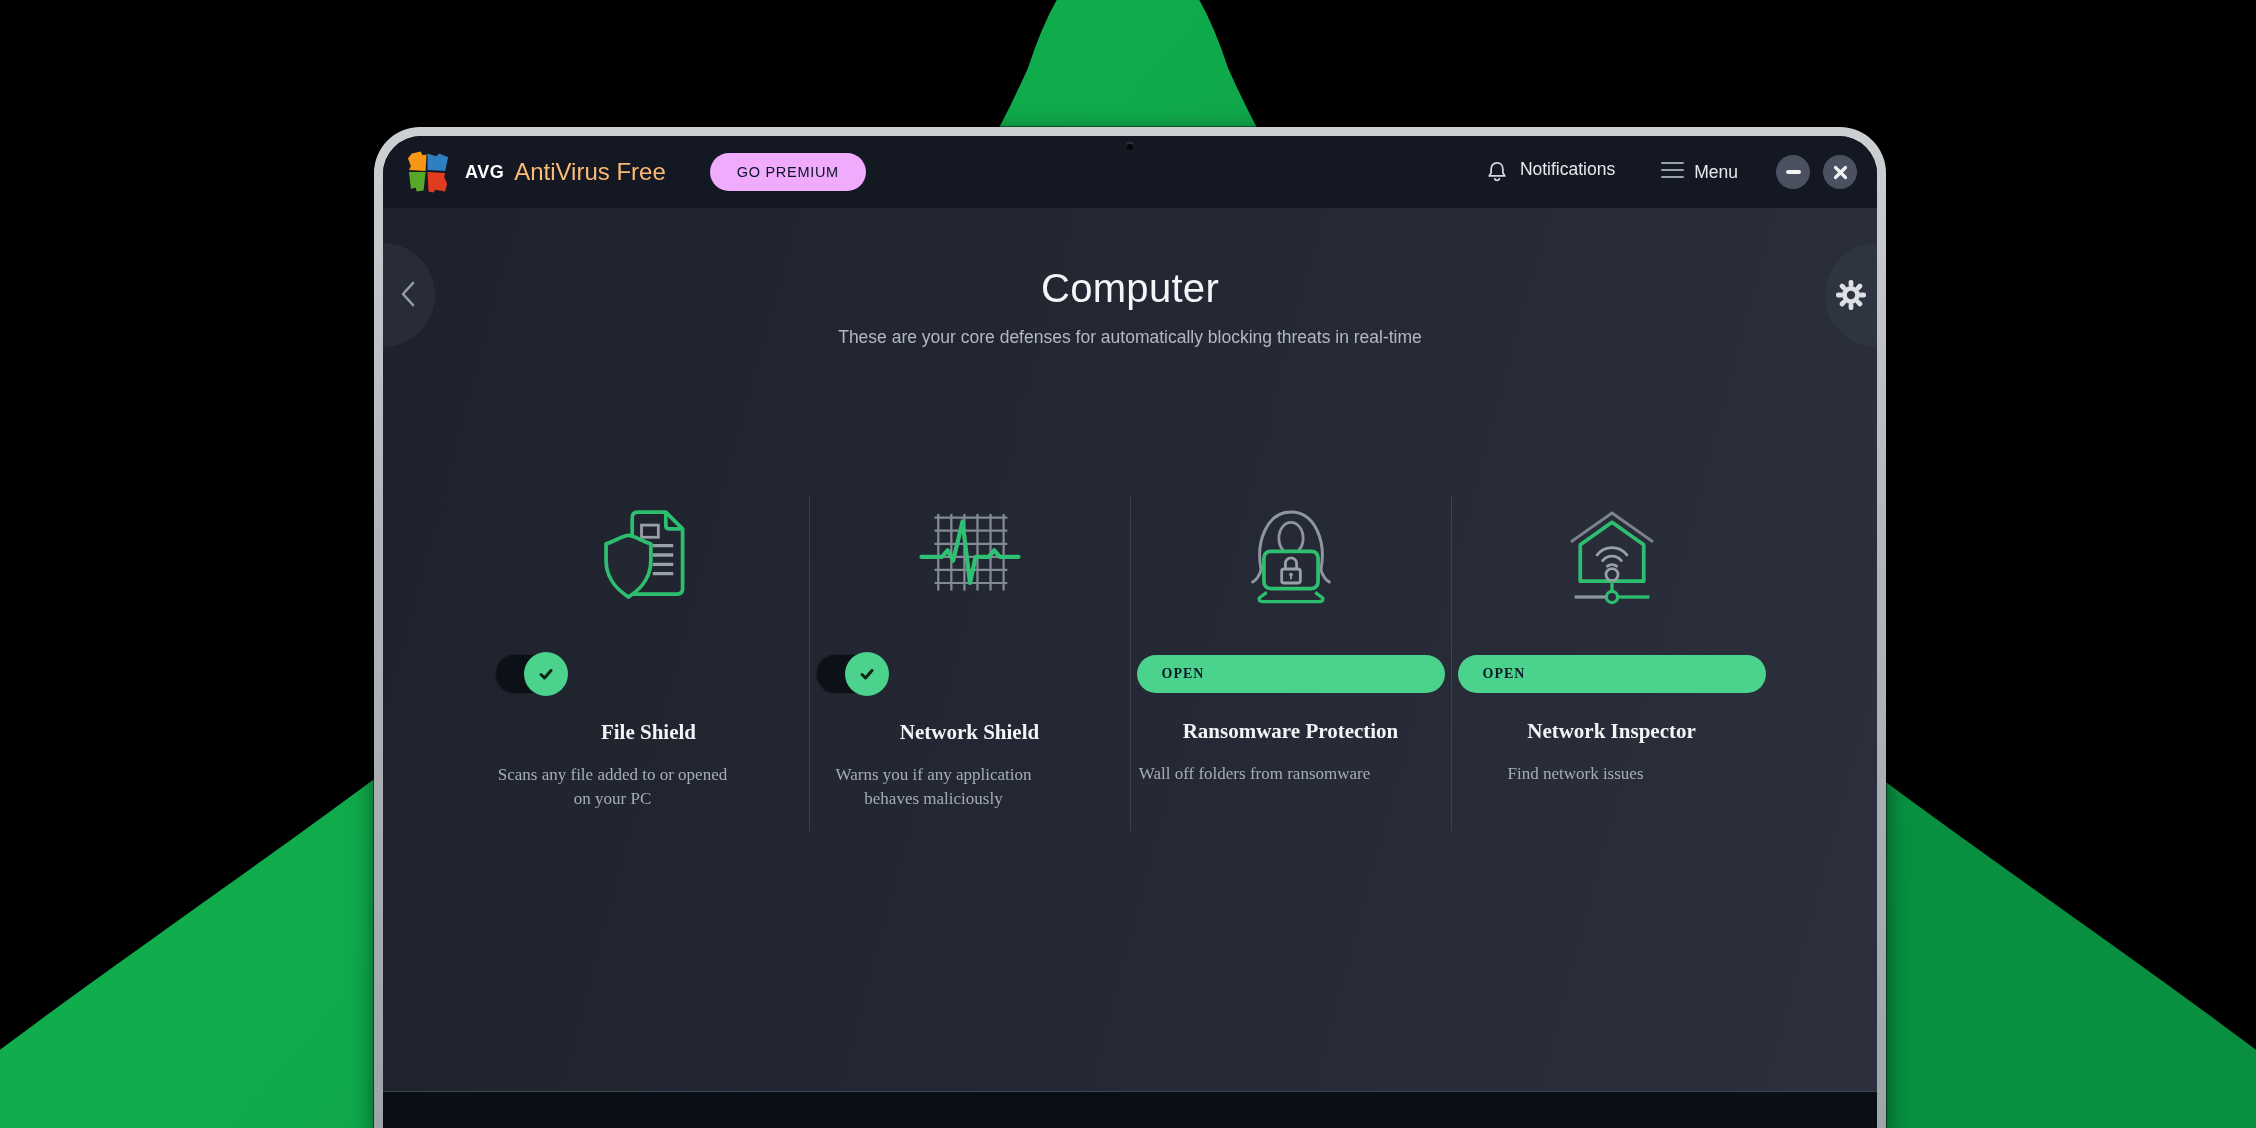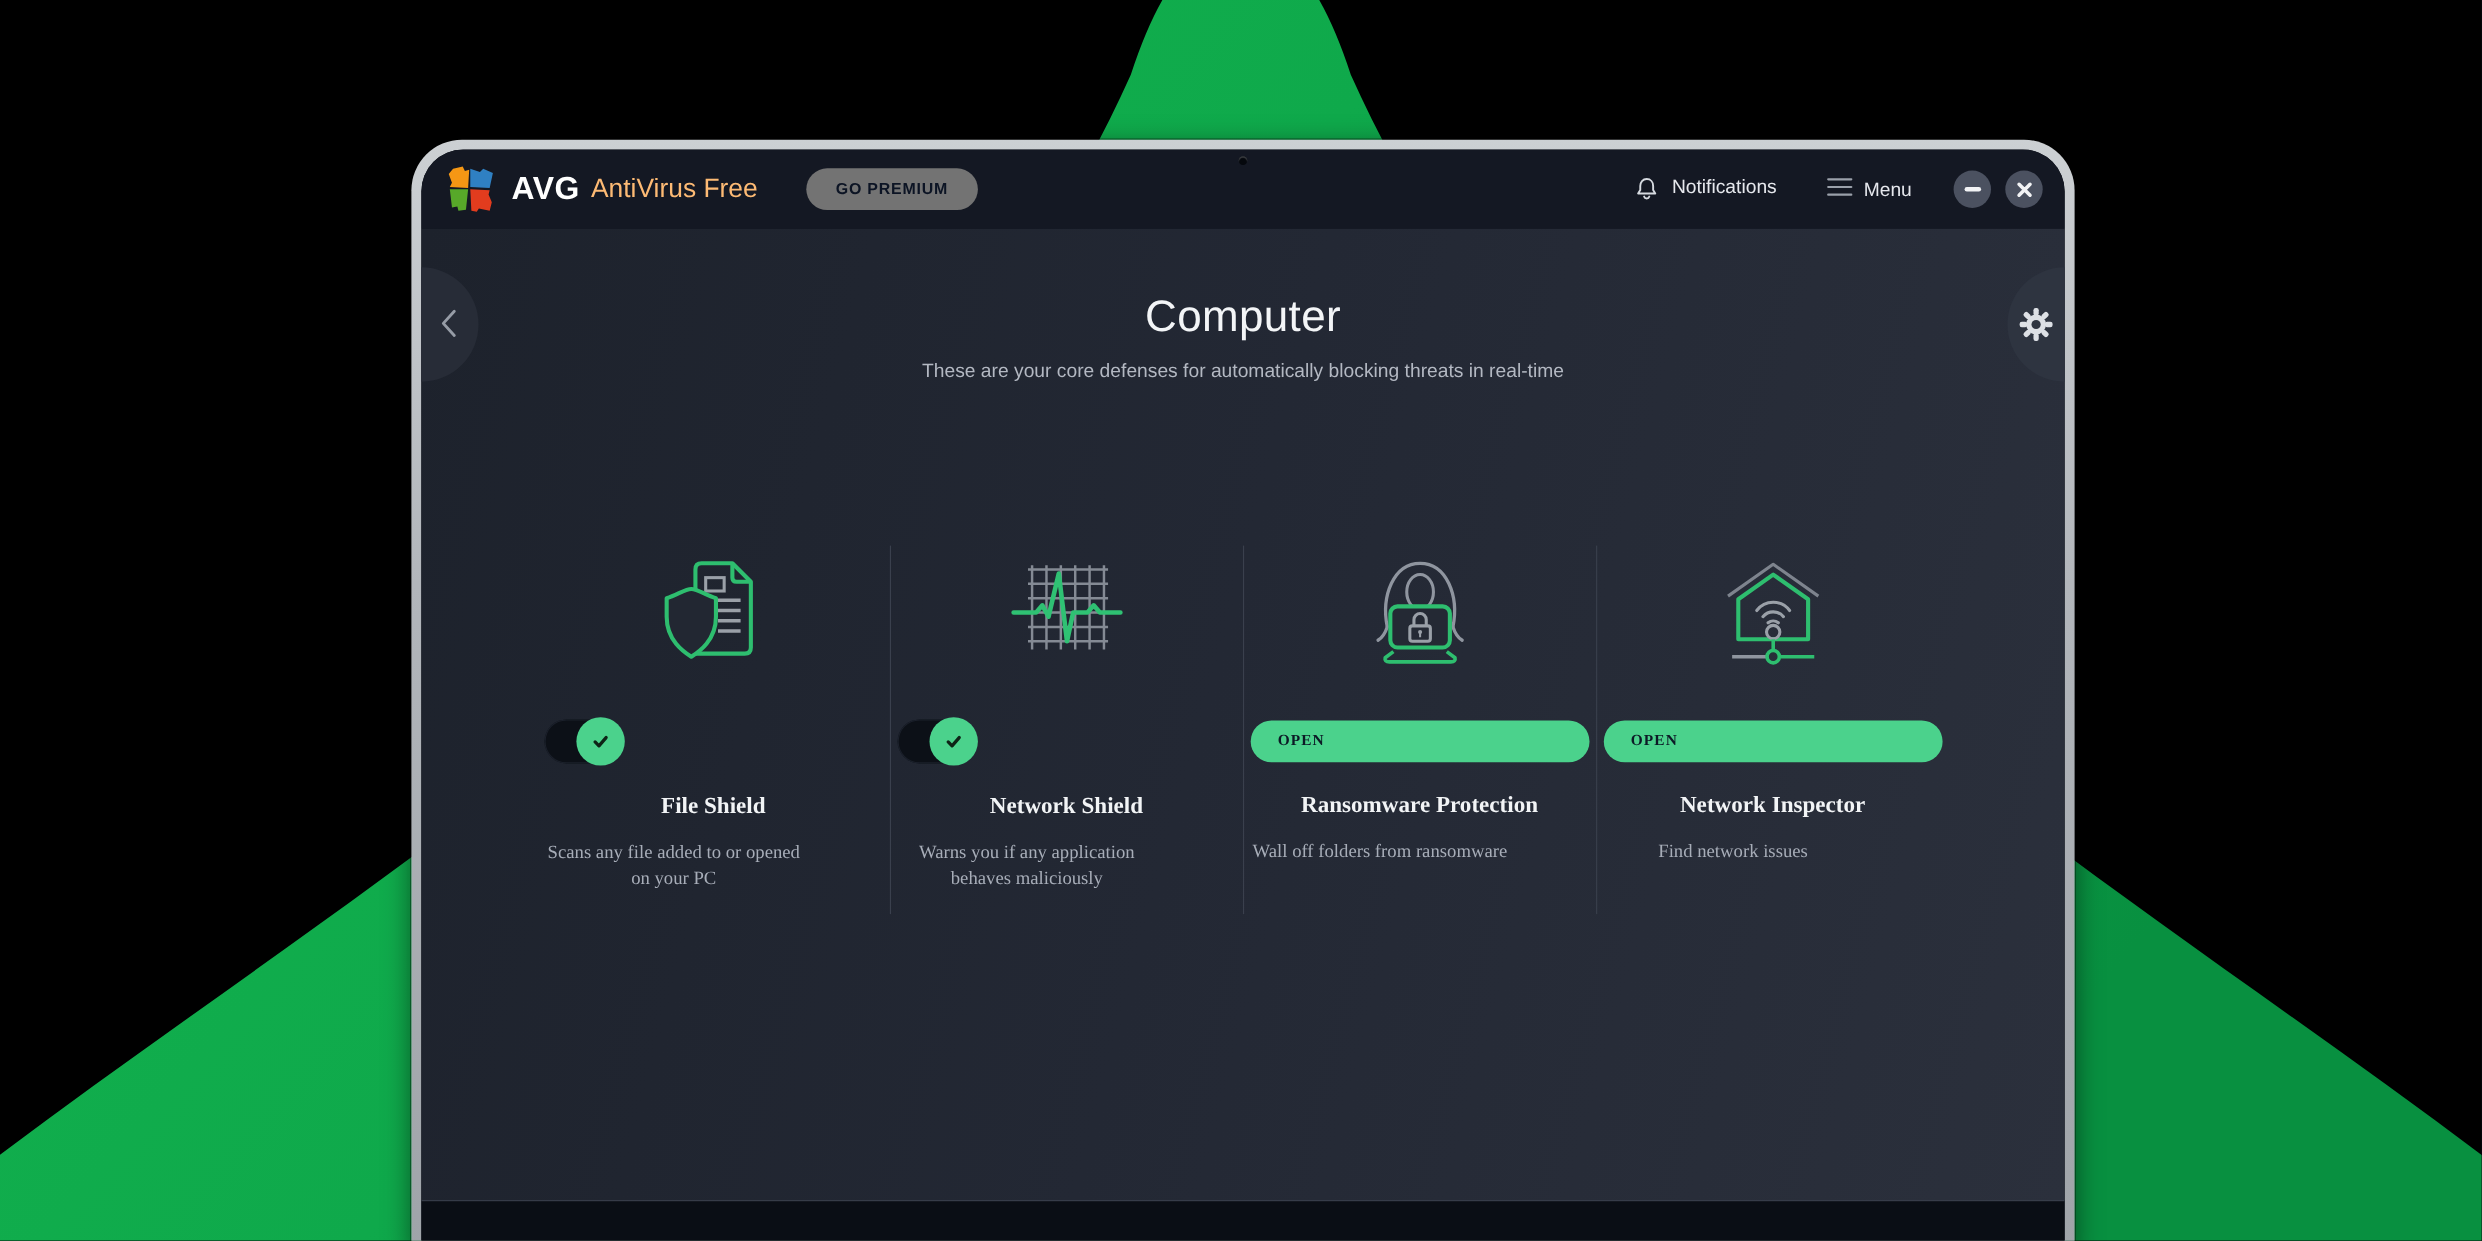--- a/index.html
+++ b/index.html
@@ -25,25 +25,25 @@
     position:absolute;top:6px;left:calc(50% - 4px);width:8px;height:8px;border-radius:50%;
     background:#05080d;box-shadow:inset 0 1.5px 1px rgba(255,255,255,.22);z-index:6;
   }
 
   
   .appbar{
     height:72px;flex:0 0 72px;display:flex;align-items:center;
     padding:0 20px 0 22px;background:#141823;
   }
   .brand{display:flex;align-items:center;gap:13px;}
-  .brand-name{font-size:29px;font-weight:800;color:#ffffff;letter-spacing:.5px;}
+  .brand-name{font-size:18px;font-weight:800;color:#ffffff;letter-spacing:.5px;}
   .brand-app{font-size:24px;font-weight:400;color:#fdba74;margin-left:-3px;}
   .go-premium{
     margin-left:44px;height:38px;padding:16px 27px;border-radius:19px;border:none;
-    background:#737373;color:#0c1424;font-weight:bold;font-size:14.5px;letter-spacing:.7px;
+    background:#f0abfc;color:#0c1424;font-weight:normal;font-size:14.5px;letter-spacing:.7px;
     display:flex;align-items:center;font-family:inherit;cursor:pointer;
   }
   .appbar-right{margin-left:auto;display:flex;align-items:center;}
   .appbar-item{display:flex;gap:10px;color:#e6e8ed;font-size:17.5px;cursor:pointer;}
   .menu-item{margin-left:46px;}
   .hamburger{display:flex;flex-direction:column;gap:4.5px;}
   .hamburger span{display:block;width:23px;height:2.6px;background:#9aa0aa;border-radius:2px;}
   .winbtn{
     width:34px;height:34px;border-radius:50%;background:#4b5160;border:none;
     display:flex;align-items:center;justify-content:center;cursor:pointer;flex:0 0 auto;

